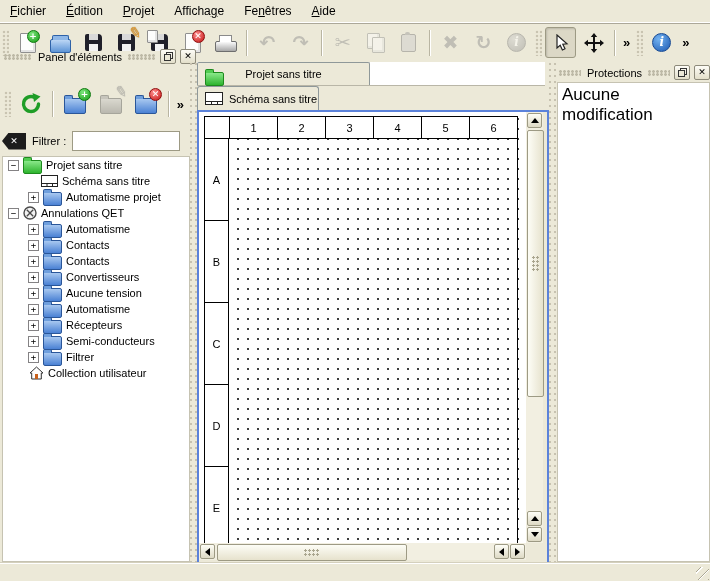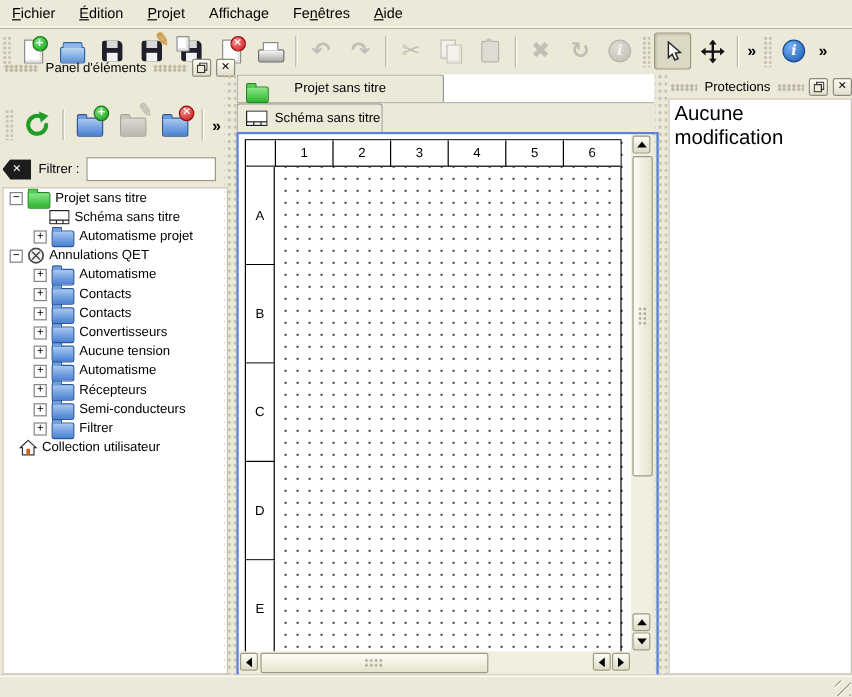--- a/index.html
+++ b/index.html
@@ -404,21 +404,21 @@
       <div class="tree-row" style="padding-left: 25px;">
         <span class="expander">+</span>
         <span class="folder"></span>
         <span class="tree-label">Semi-conducteurs</span>
       </div>
       <div class="tree-row" style="padding-left: 25px;">
         <span class="expander">+</span>
         <span class="folder"></span>
         <span class="tree-label">Filtrer</span>
       </div>
-      <div class="tree-row" style="padding-left: 0;">
+      <div class="tree-row" style="padding-left: 13px;">
         <span class="expander none"></span>
         <svg width="15" height="14" style="flex:none">
           <path d="M7.5 1 L14 7 H12.3 V13 H2.7 V7 H1 Z" fill="#fdfdfd" stroke="#333"></path>
           <rect x="6" y="8" width="3" height="5" fill="#c9611c"></rect>
         </svg>
         <span class="tree-label">Collection utilisateur</span>
       </div>
     </div>
   <div class="v-splitter" style="left:187px"></div>
 

